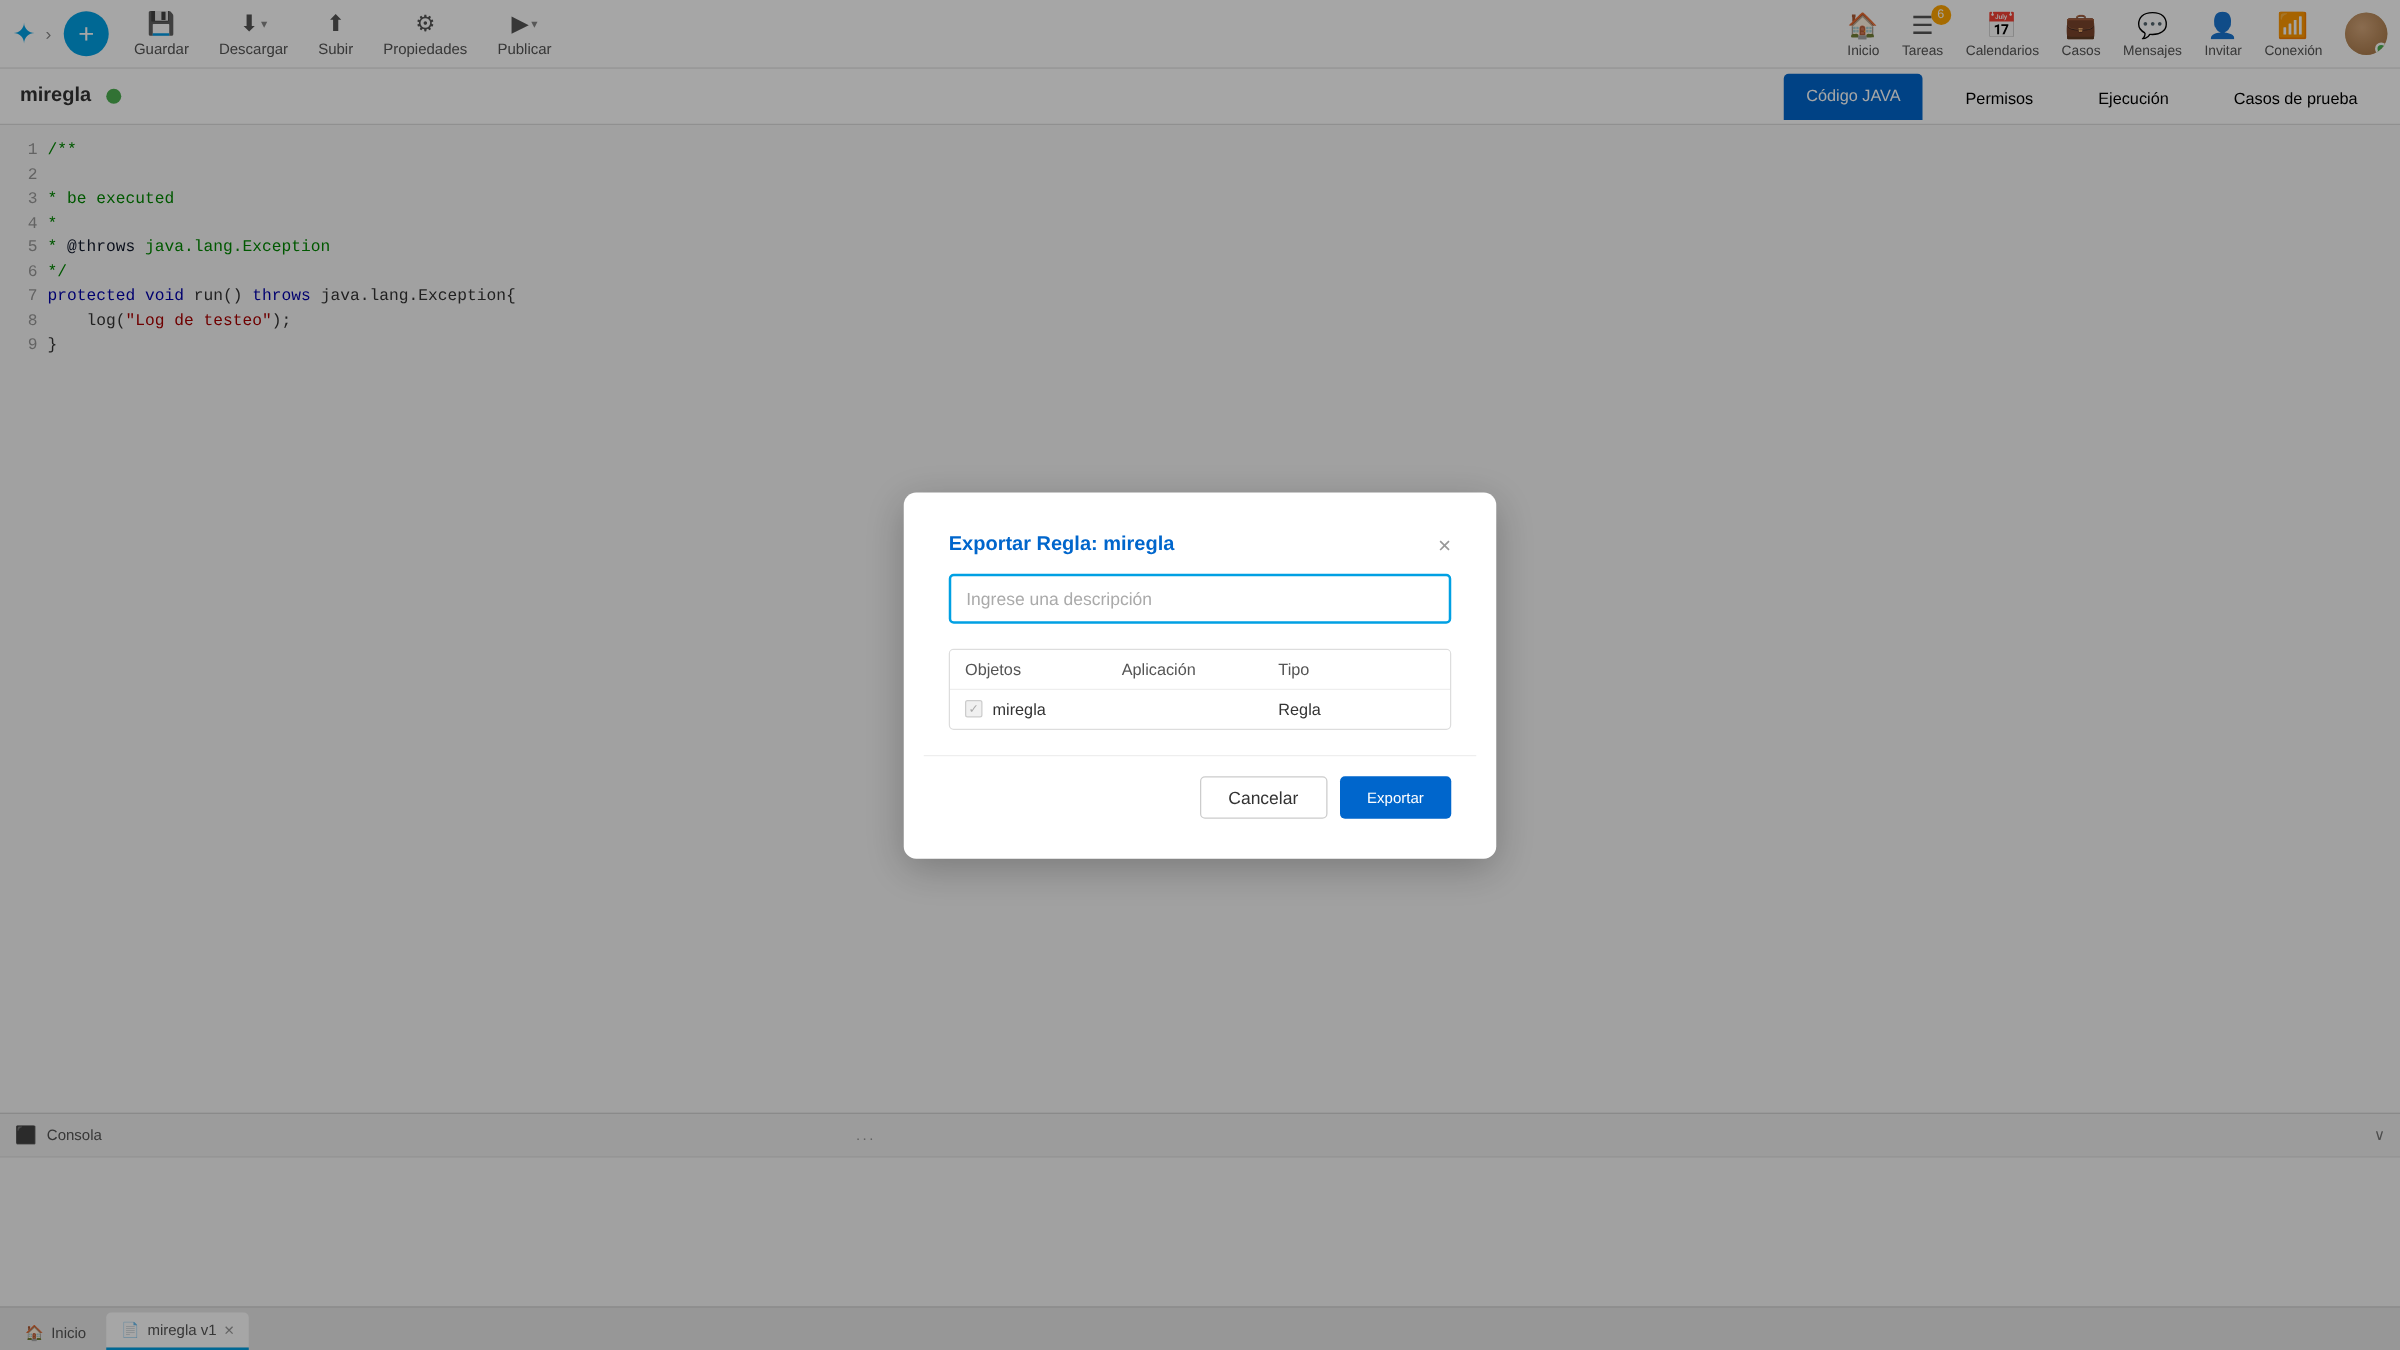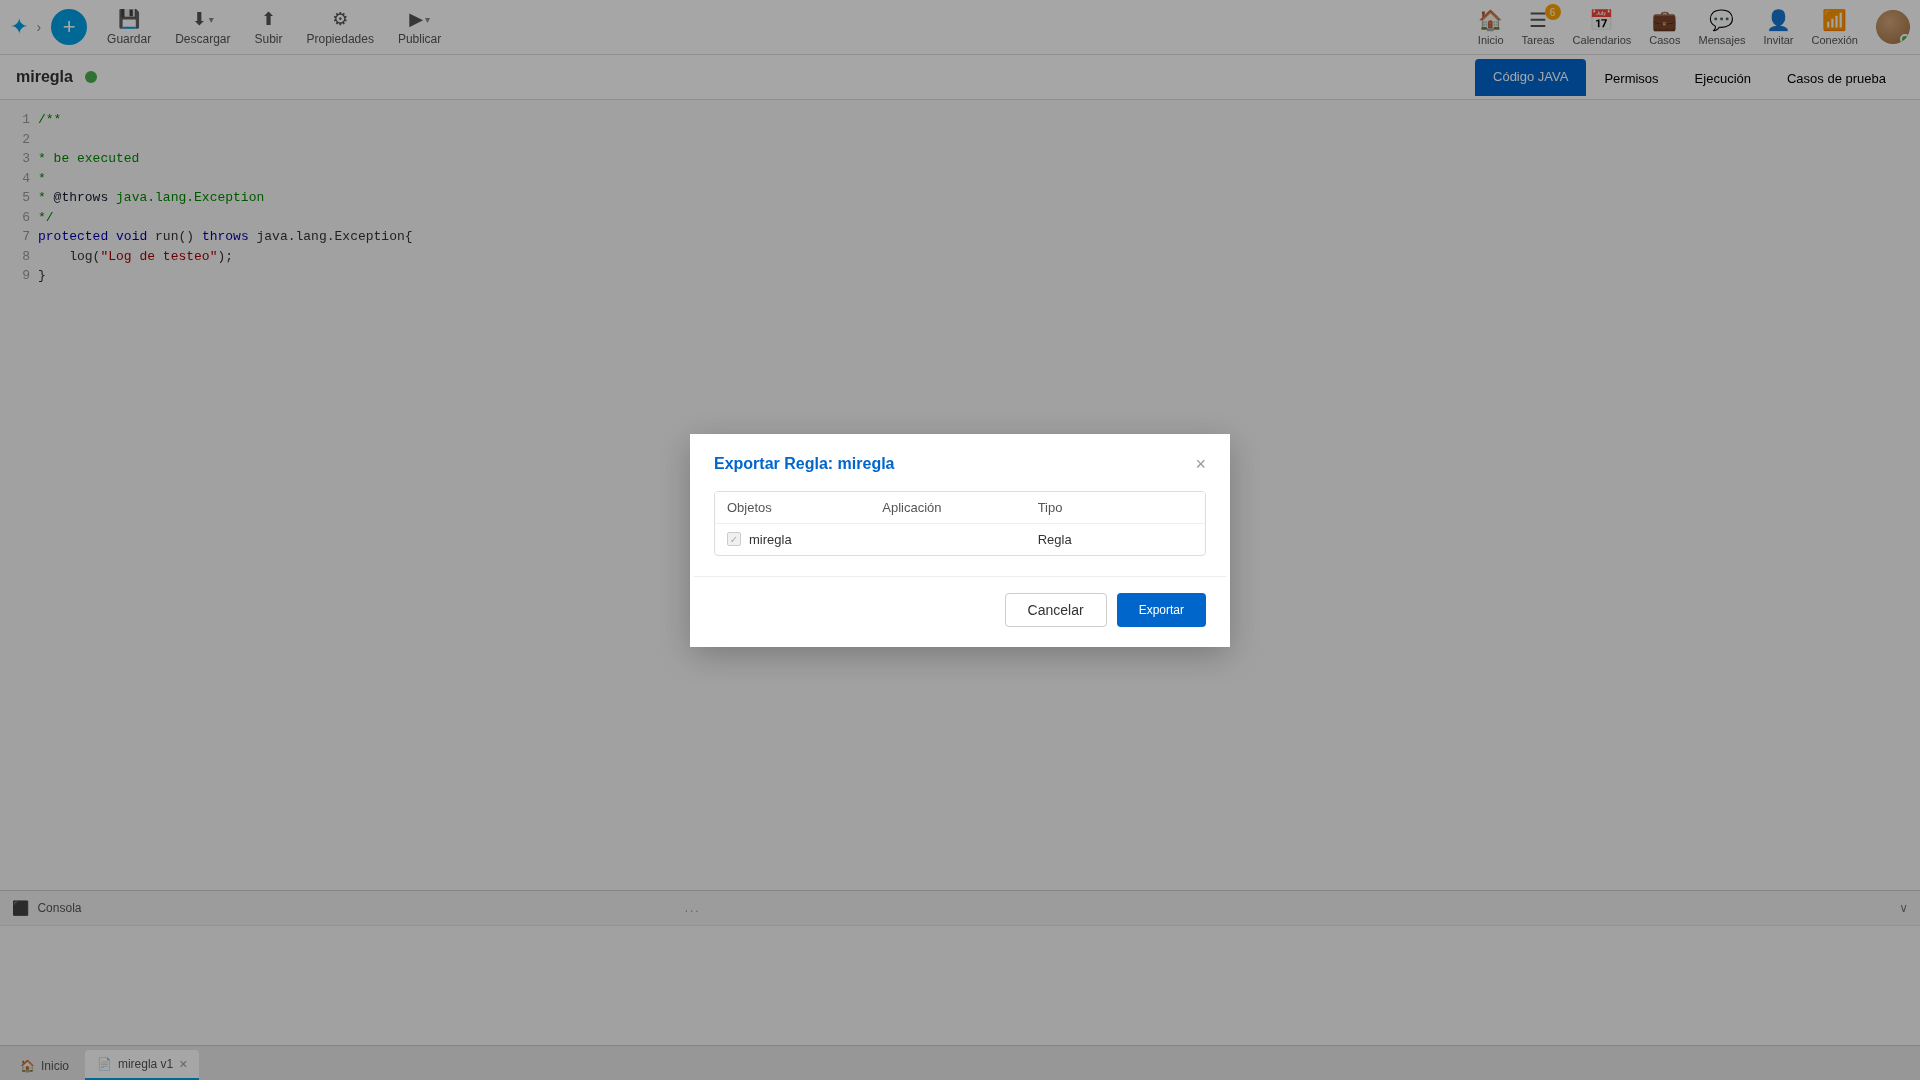--- a/index.html
+++ b/index.html
@@ -31,21 +31,21 @@
     .status-dot { width: 10px; height: 10px; border-radius: 50%; background: #4caf50; border: 2px solid #fff; position: absolute; bottom: 0; right: 0; }
 
     
     .subheader {
       display: flex; align-items: center; height: 45px;
       background: #fff; border-bottom: 1px solid #ddd;
       padding: 0 16px; gap: 12px;
     }
     .rule-name { font-size: 16px; font-weight: 600; color: #333; }
     .status-green { width: 12px; height: 12px; border-radius: 50%; background: #4caf50; display: inline-block; }
-    .subheader-tabs { margin-left: auto; display: flex; gap: 0; text-align: center; }
+    .subheader-tabs { margin-left: auto; display: flex; gap: 16px; text-align: center; }
     .subheader-tab {
       padding: 10px 18px; font-size: 13px; color: #000000; cursor: pointer;
       border-top: 2px solid transparent; border-bottom: none;
       background: none;
     }
     .subheader-tab.active { background: #0066cc; color: #fff; border-top: none; border-radius: 4px 4px 0 0; }
 
     
     .main-area { display: flex; flex-direction: column; height: calc(1080px - 55px - 45px - 35px); }
     .code-area { flex: 1; background: #f8f8f8; position: relative; padding: 10px 0; overflow: hidden; }
@@ -84,23 +84,23 @@
 
     
     .overlay {
       position: fixed; top: 0; left: 0; width: 1920px; height: 1080px;
       background: rgba(0,0,0,0.35); z-index: 100;
       display: flex; align-items: center; justify-content: center;
     }
 
     
     .modal {
-      background: #fff; border-radius: 0; width: 540px;
+      background: #fff; border-radius: 10px; width: 474px;
       box-shadow: 0 8px 32px rgba(0,0,0,0.25); position: relative;
-      padding: 4px;
+      padding: 16px;
     }
     .modal-header {
       display: flex; align-items: center; justify-content: space-between;
       padding: 16px 20px 12px; border-bottom: none;
     }
     .modal-title { color: #0066cc; font-size: 16px; font-weight: 600; }
     .modal-close { background: none; border: none; font-size: 18px; color: #999; cursor: pointer; }
     .modal-body { padding: 0 20px 20px; }
     .modal-input {
       width: 100%; border: 2px solid #00a0e3; border-radius: 4px;
@@ -297,20 +297,21 @@
   </div>
 </div>
 
 <div class="overlay">
   <div class="modal">
     <div class="modal-header">
       <span class="modal-title">Exportar Regla: miregla</span>
       <button class="modal-close">×</button>
     </div>
     <div class="modal-body">
+      <input class="modal-input" type="text" placeholder="Ingrese una descripción" style="">
 
 
       <div class="objects-table">
         <div class="objects-table-header">
           <span>Objetos</span>
           <span>Aplicación</span>
           <span>Tipo</span>
         </div>
         <div class="objects-table-row">
           <div class="row-name">

